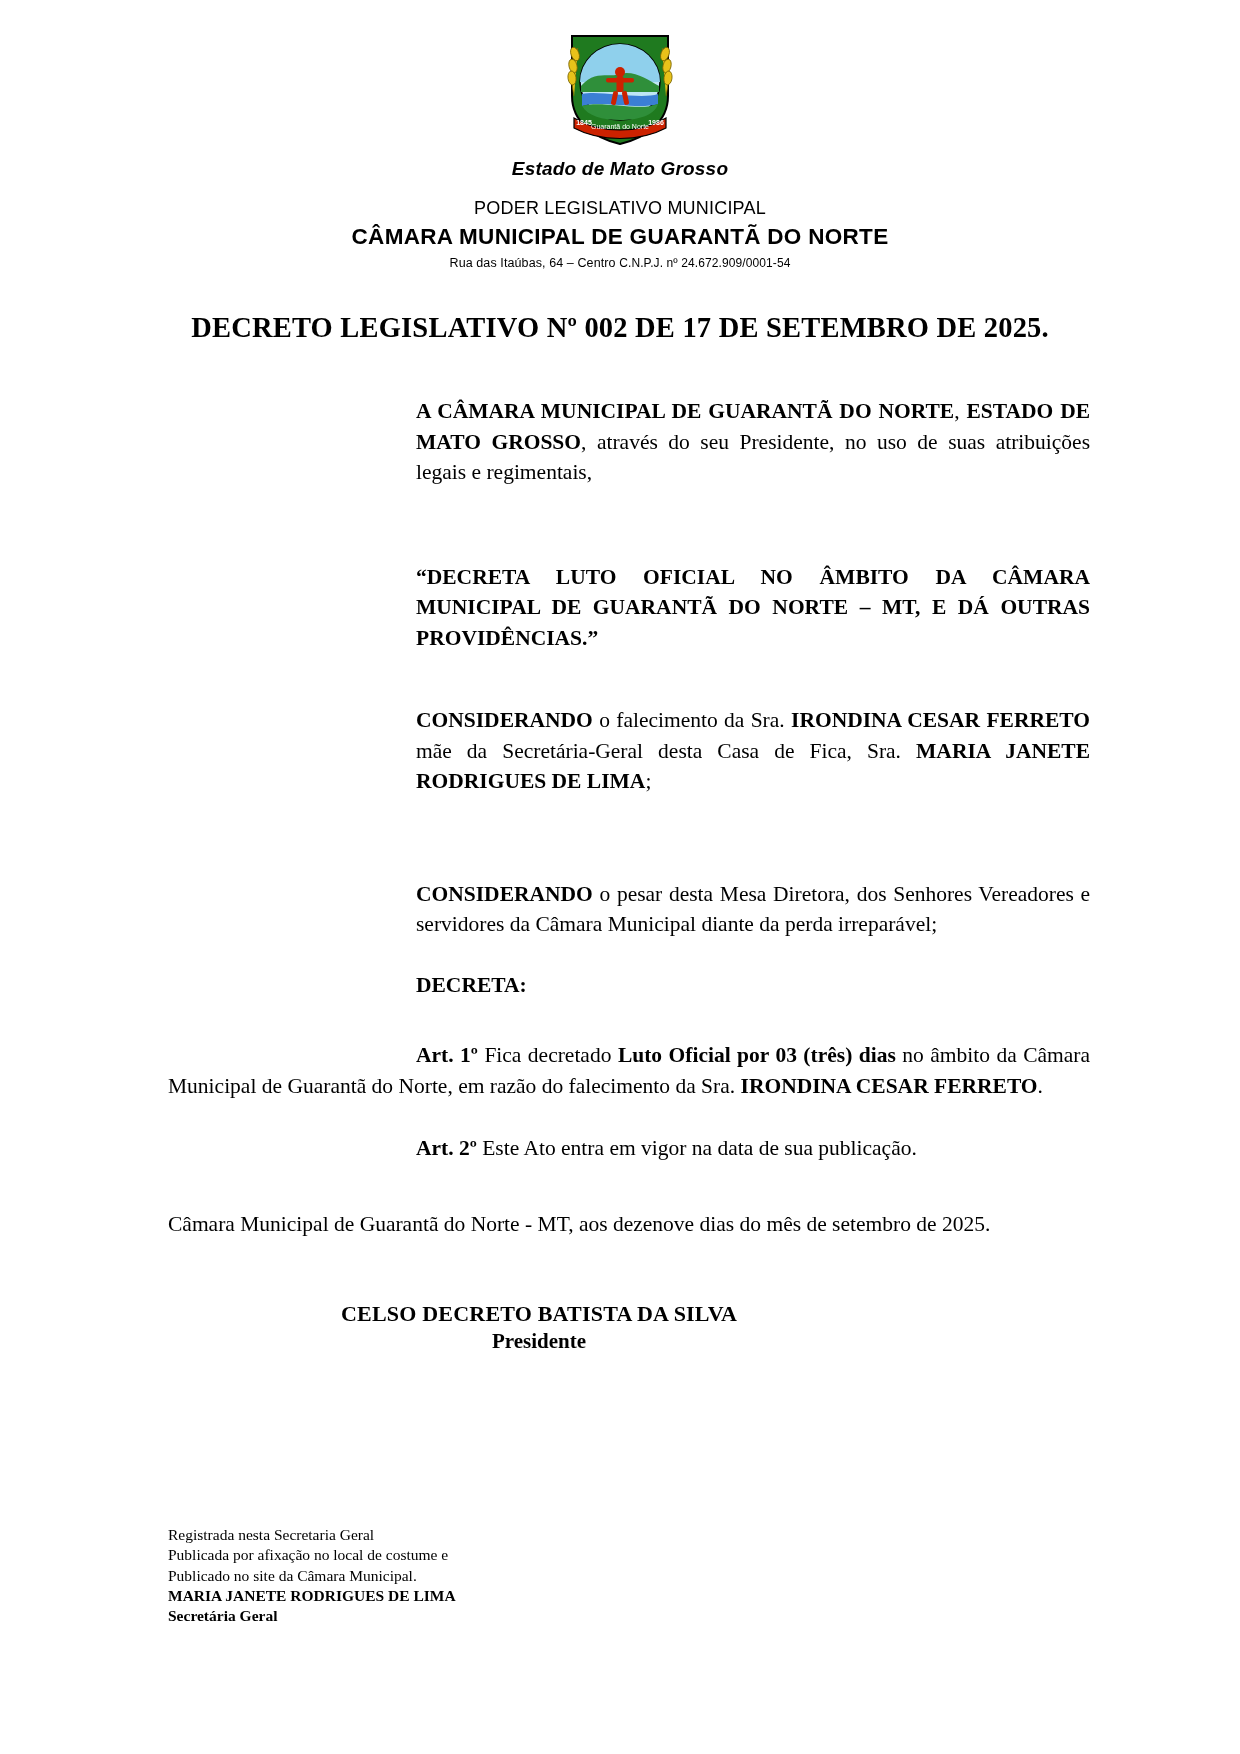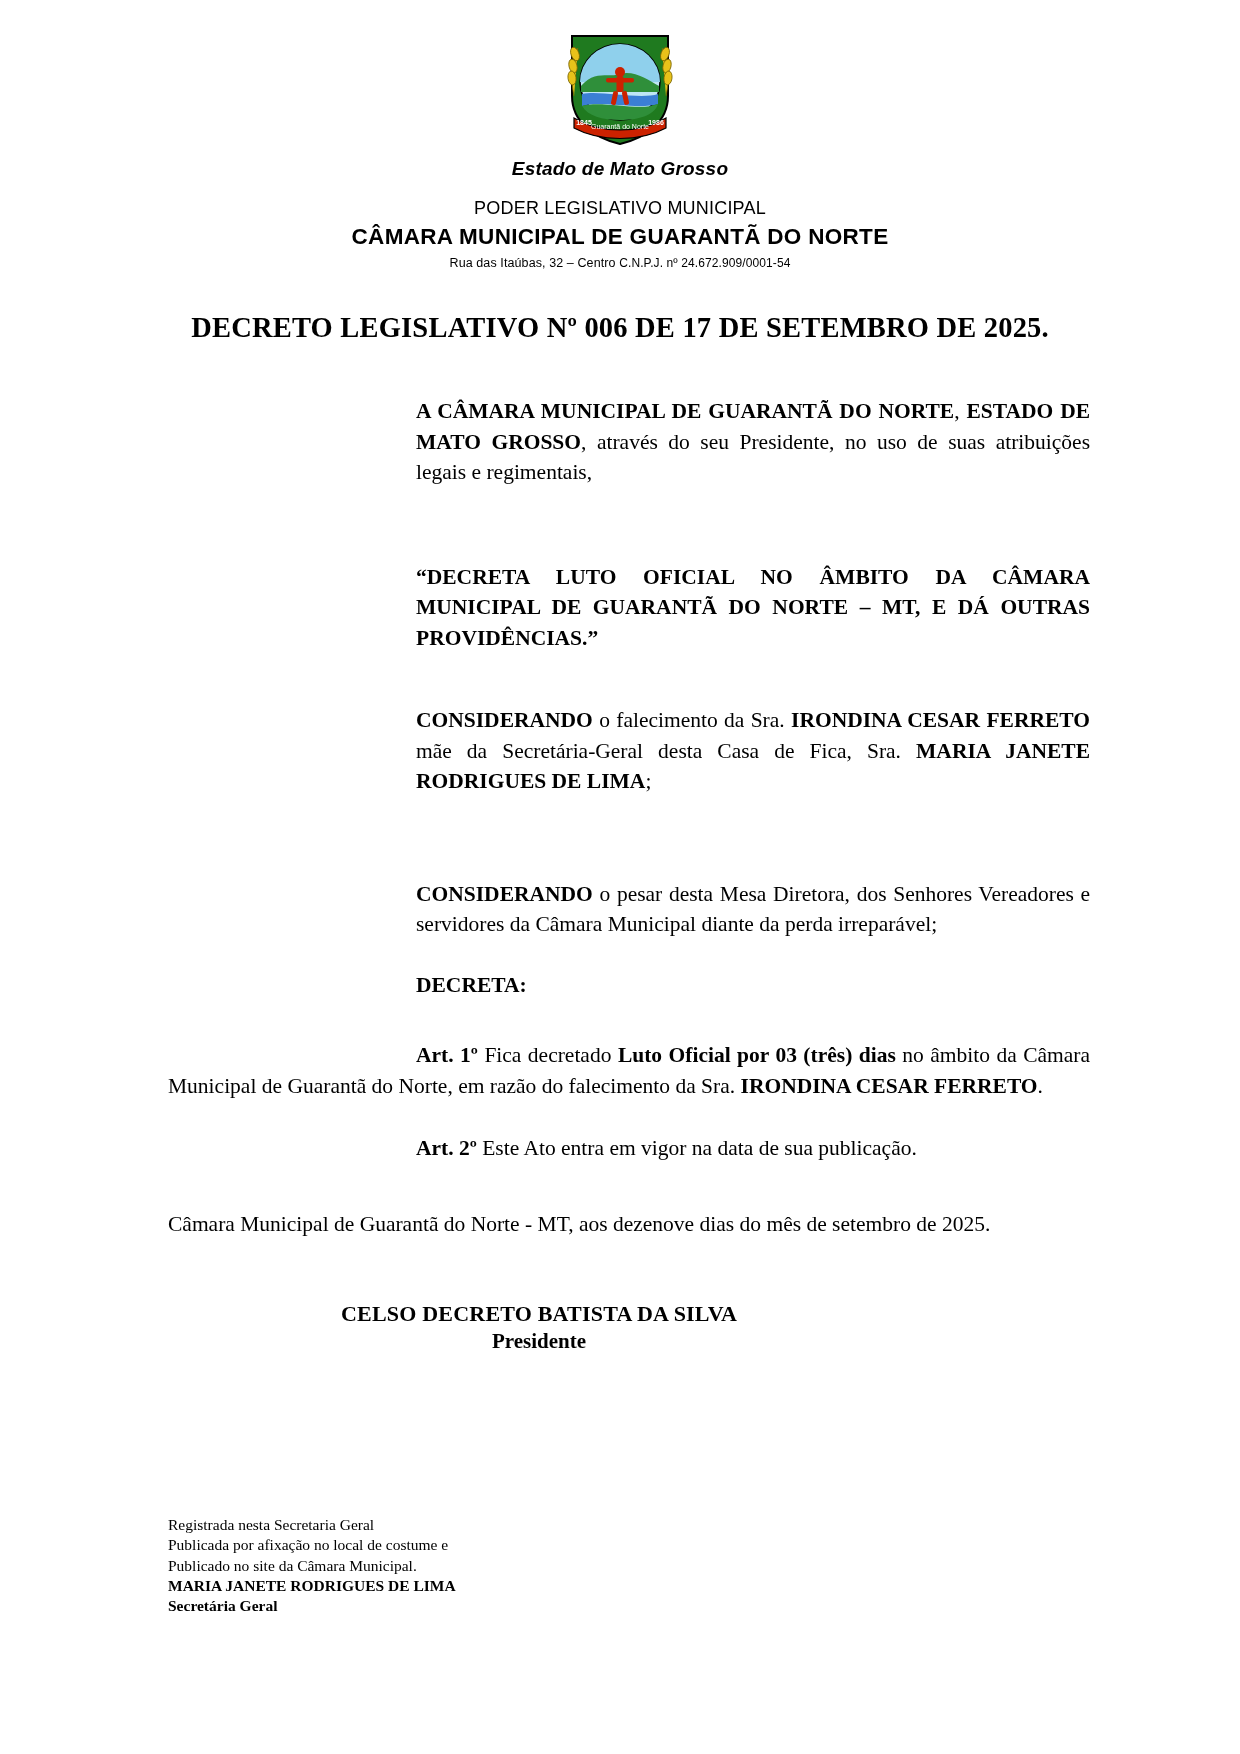--- a/index.html
+++ b/index.html
@@ -133,21 +133,21 @@
   .sig-role {
     font-weight: bold;
     font-size: 21px;
     margin-top: 2px;
   }
 
   
   .footer {
     position: absolute;
     left: 168px;
-    bottom: 138px;
+    bottom: 128px;
     font-size: 15.5px;
     line-height: 1.30;
   }
   .footer .bold { font-weight: bold; }
 </style>
 </head>
 <body>
 
 <div class="page">
 
@@ -194,26 +194,26 @@
         <text x="70" y="99" font-family="Liberation Sans, sans-serif" font-size="7" fill="#ffffff" text-anchor="middle">Guarantã do Norte</text>
         <text x="34" y="95" font-family="Liberation Sans, sans-serif" font-size="7" font-weight="bold" fill="#ffffff" text-anchor="middle">1845</text>
         <text x="106" y="95" font-family="Liberation Sans, sans-serif" font-size="7" font-weight="bold" fill="#ffffff" text-anchor="middle">1986</text>
       </svg>
     </div>
 
     <div class="org-line1">Estado de Mato Grosso</div>
     <div class="org-line2">PODER LEGISLATIVO MUNICIPAL</div>
     <div class="org-line3">CÂMARA MUNICIPAL DE GUARANTÃ DO NORTE</div>
     <div class="org-line4">
-      <span>Rua das Itaúbas, 32 – Centro</span>
+      <span>Rua das Itaúbas, 64 – Centro</span>
       <span class="cnpj">C.N.P.J. nº 24.672.909/0001-54</span>
     </div>
   </div>
 
-  <div class="doc-title">DECRETO LEGISLATIVO Nº 006 DE 17 DE SETEMBRO DE 2025.</div>
+  <div class="doc-title">DECRETO LEGISLATIVO Nº 002 DE 17 DE SETEMBRO DE 2025.</div>
 
   <div class="content">
 
     <div class="blk preambulo">
       <span class="b">A CÂMARA MUNICIPAL DE GUARANTÃ DO NORTE</span><span>, </span><span class="b">ESTADO DE MATO GROSSO</span><span>, através do seu Presidente, no uso de suas atribuições legais e regimentais,</span>
     </div>
 
     <div class="blk ementa b">“DECRETA LUTO OFICIAL NO ÂMBITO DA CÂMARA MUNICIPAL DE GUARANTÃ DO NORTE – MT, E DÁ OUTRAS PROVIDÊNCIAS.”</div>
 
     <div class="blk cons1">

